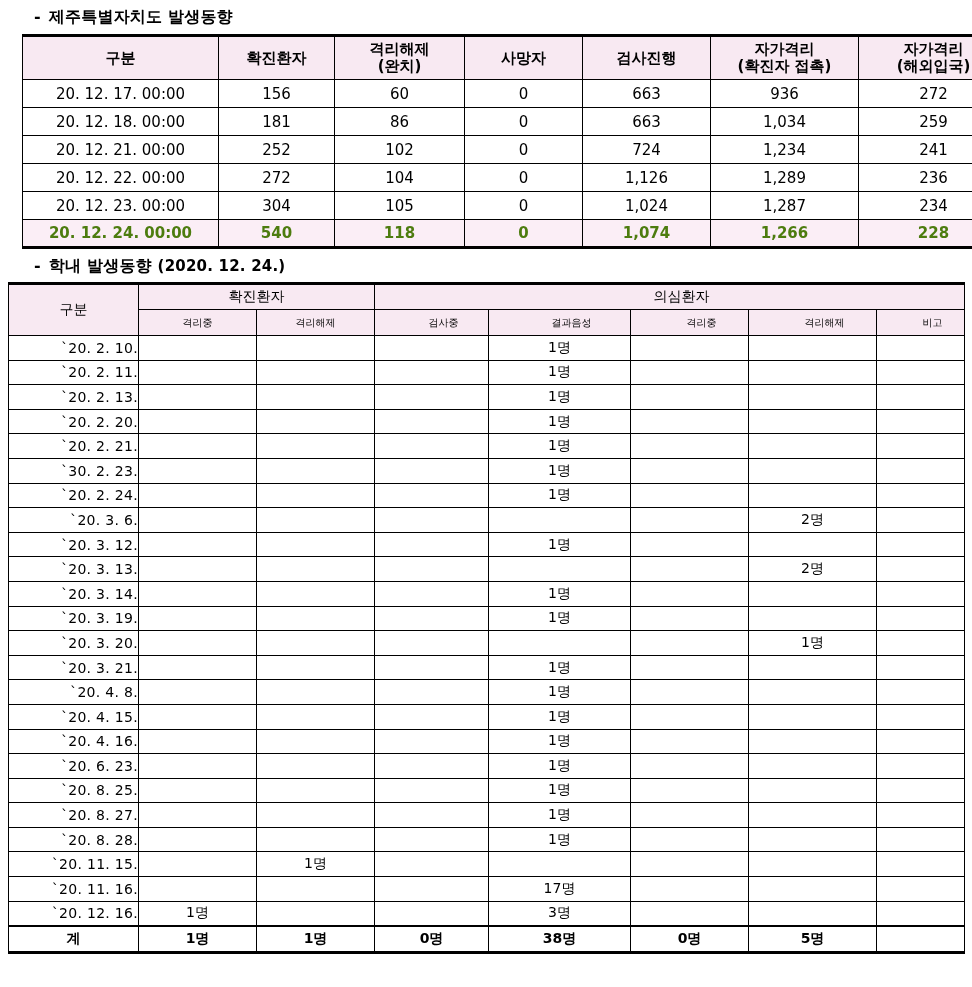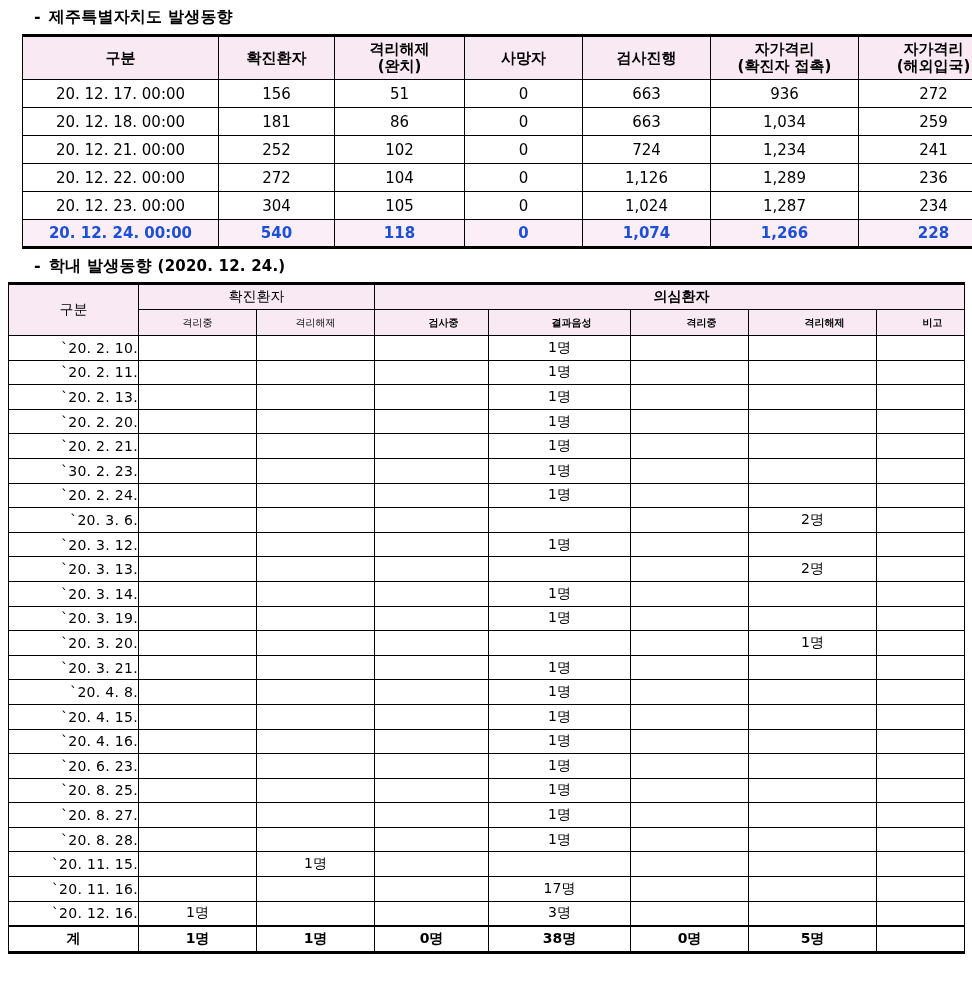--- a/index.html
+++ b/index.html
@@ -66,21 +66,21 @@
     line-height: 1.12;
     border-bottom: 1px solid #000;
   }
   table.t1 td {
     height: 28px;
     font-size: 15px;
     margin-left: 21px;
   }
   table.t1 tr.highlight td {
     background: #fbeef6;
-    color: #1d4ed8;
+    color: #4d7c0f;
     font-weight: bold;
   }
   .t1 .c0 { width: 196px; }
   .t1 .c1 { width: 116px; }
   .t1 .c2 { width: 130px; }
   .t1 .c3 { width: 118px; }
   .t1 .c4 { width: 128px; }
   .t1 .c5 { width: 148px; }
   .t1 .c6 { width: 150px; }
 
@@ -94,21 +94,21 @@
   table.t2 th {
     background: #f8e9f2;
     height: 26px;
     font-size: 10px;
   }
   table.t2 th.grp {
     font-weight: normal;
     font-size: 14px;
   }
   table.t2 th.leafbold {
-    font-weight: bold;
+    font-weight: normal;
     padding-left: 24px;
   }
   table.t2 th.gubun {
     font-weight: normal;
     font-size: 14px;
   }
   table.t2 td {
     height: 24.6px;
     font-size: 14px;
   }
@@ -175,21 +175,21 @@
           <th>
             <span>자가격리</span><br>
             <span>(해외입국)</span>
           </th>
         </tr>
       </thead>
       <tbody id="t1-body">
           <tr>
             <td>20. 12. 17. 00:00</td>
             <td>156</td>
-            <td>51</td>
+            <td>60</td>
             <td>0</td>
             <td>663</td>
             <td>936</td>
             <td>272</td>
           </tr>
           <tr>
             <td>20. 12. 18. 00:00</td>
             <td>181</td>
             <td>86</td>
             <td>0</td>

